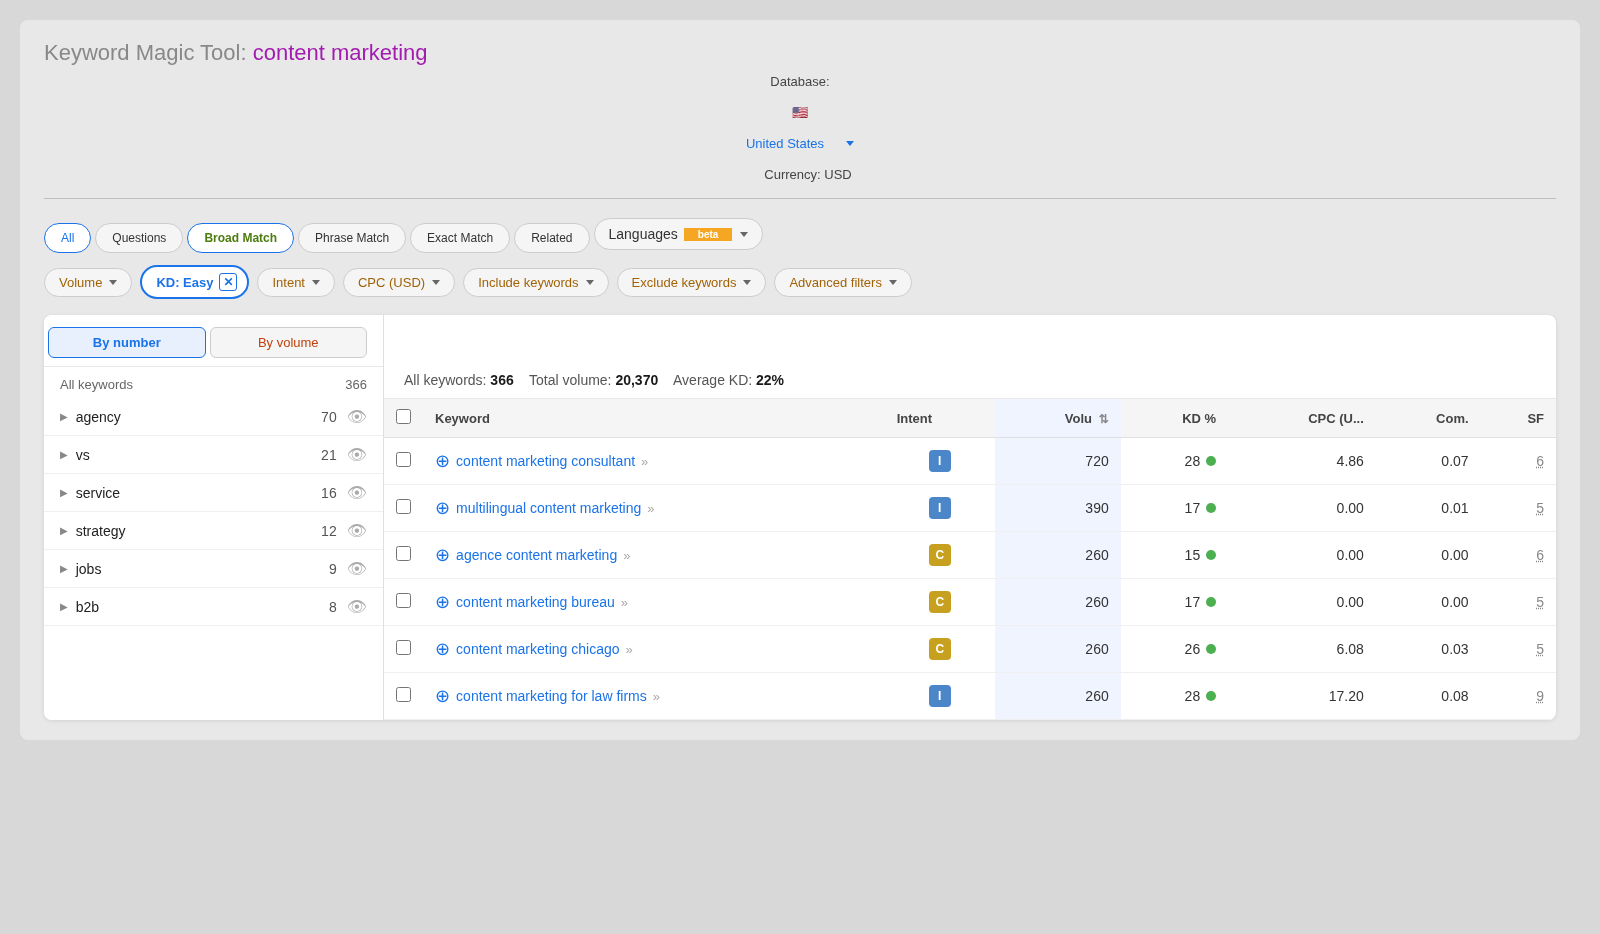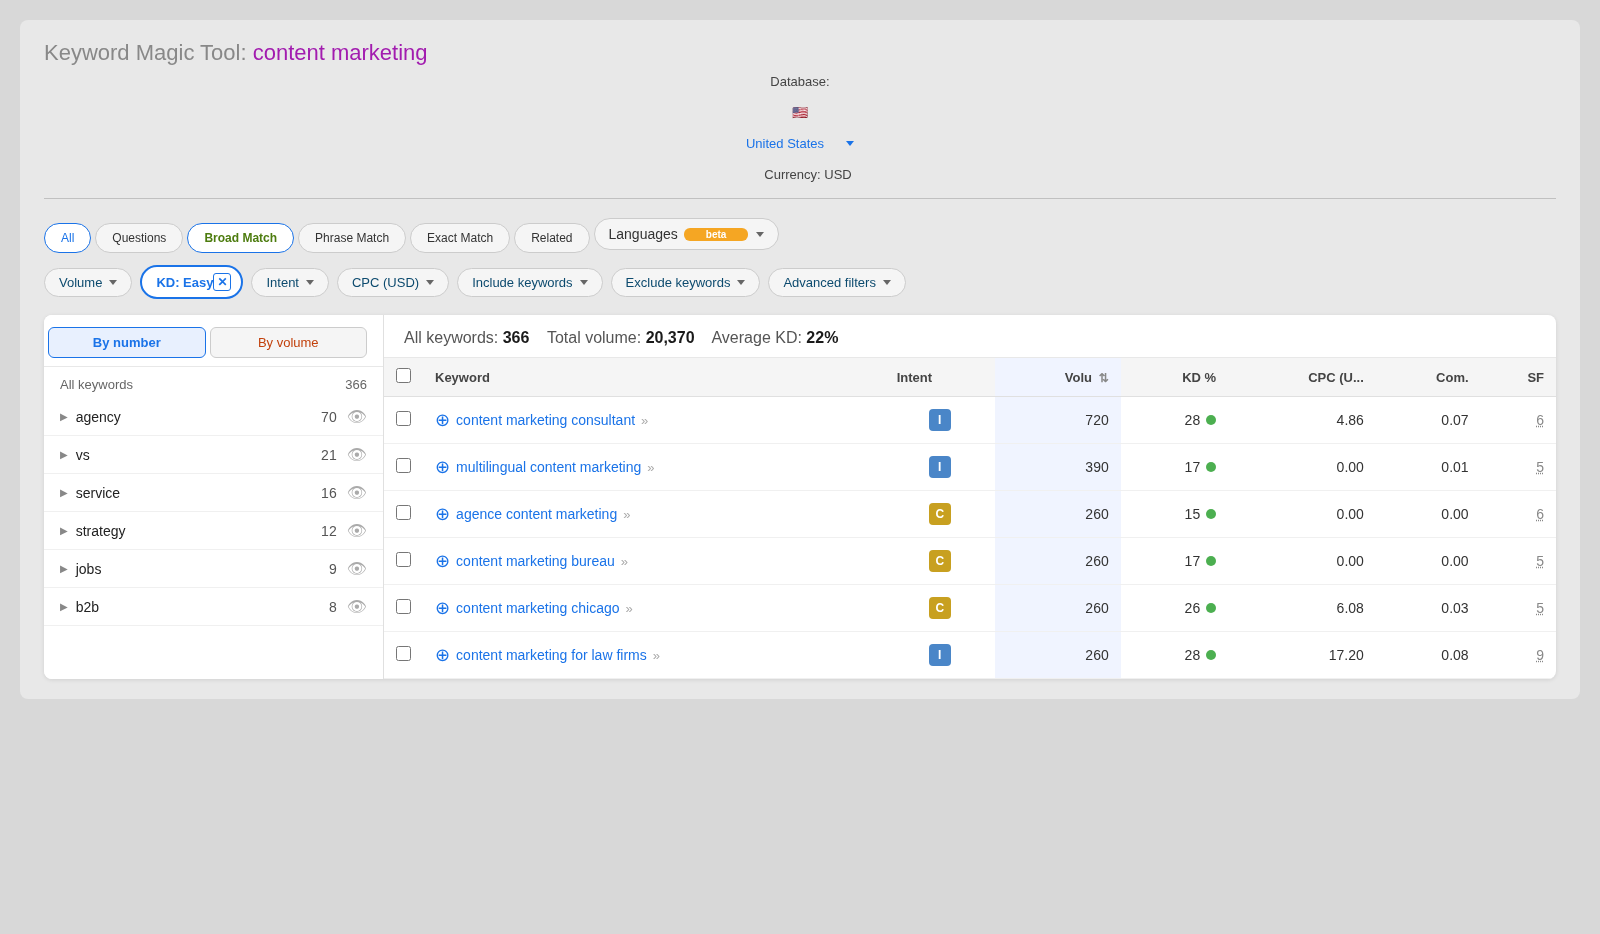--- a/index.html
+++ b/index.html
@@ -102,53 +102,54 @@
       font-size: 14px;
       color: #333;
       display: flex;
       align-items: center;
       gap: 6px;
     }
     .beta-badge {
       background: #f5a623;
       color: #fff;
       font-size: 10px;
-      padding: 1px 22px;
-      border-radius: 6px;
+      padding: 1px 14px;
+      border-radius: 0;
       font-weight: 600;
     }
     .filters-row {
       display: flex;
       align-items: center;
       gap: 8px;
       margin-bottom: 16px;
       flex-wrap: wrap;
     }
     .filter-btn {
       padding: 6px 14px;
       border-radius: 20px;
       border: 1.5px solid #ccc;
       background: #f5f5f5;
       cursor: pointer;
       font-size: 13px;
-      color: #0c4a6e;
+      color: #a16207;
       display: flex;
       align-items: center;
       gap: 5px;
     }
     .filter-btn-active {
       padding: 6px 10px 6px 14px;
       border-radius: 20px;
       border: 2px solid #1a73e8;
       background: #fff;
       cursor: pointer;
       font-size: 13px;
       color: #1a73e8;
       display: flex;
       align-items: center;
+      gap: 6px;
       font-weight: 600;
       justify-content: flex-end;
     }
     .filter-close {
       width: 18px;
       height: 18px;
       border: 1.5px solid #1a73e8;
       border-radius: 3px;
       display: flex;
       align-items: center;
@@ -228,23 +229,24 @@
     .eye-icon {
       color: #aaa;
       font-size: 16px;
     }
     .main-content {
       flex: 1;
       overflow: hidden;
     }
     .stats-row {
       padding: 14px 20px 10px 20px;
-      font-size: 16px;
+      font-size: 14px;
       color: #555;
       border-bottom: 1px solid #e8e8e8;
+      margin-top: 43px;
     }
     .stats-row strong {
       color: #1a1a1a;
     }
     .table-container {
       overflow: auto;
     }
     table {
       width: 100%;
       border-collapse: collapse;

